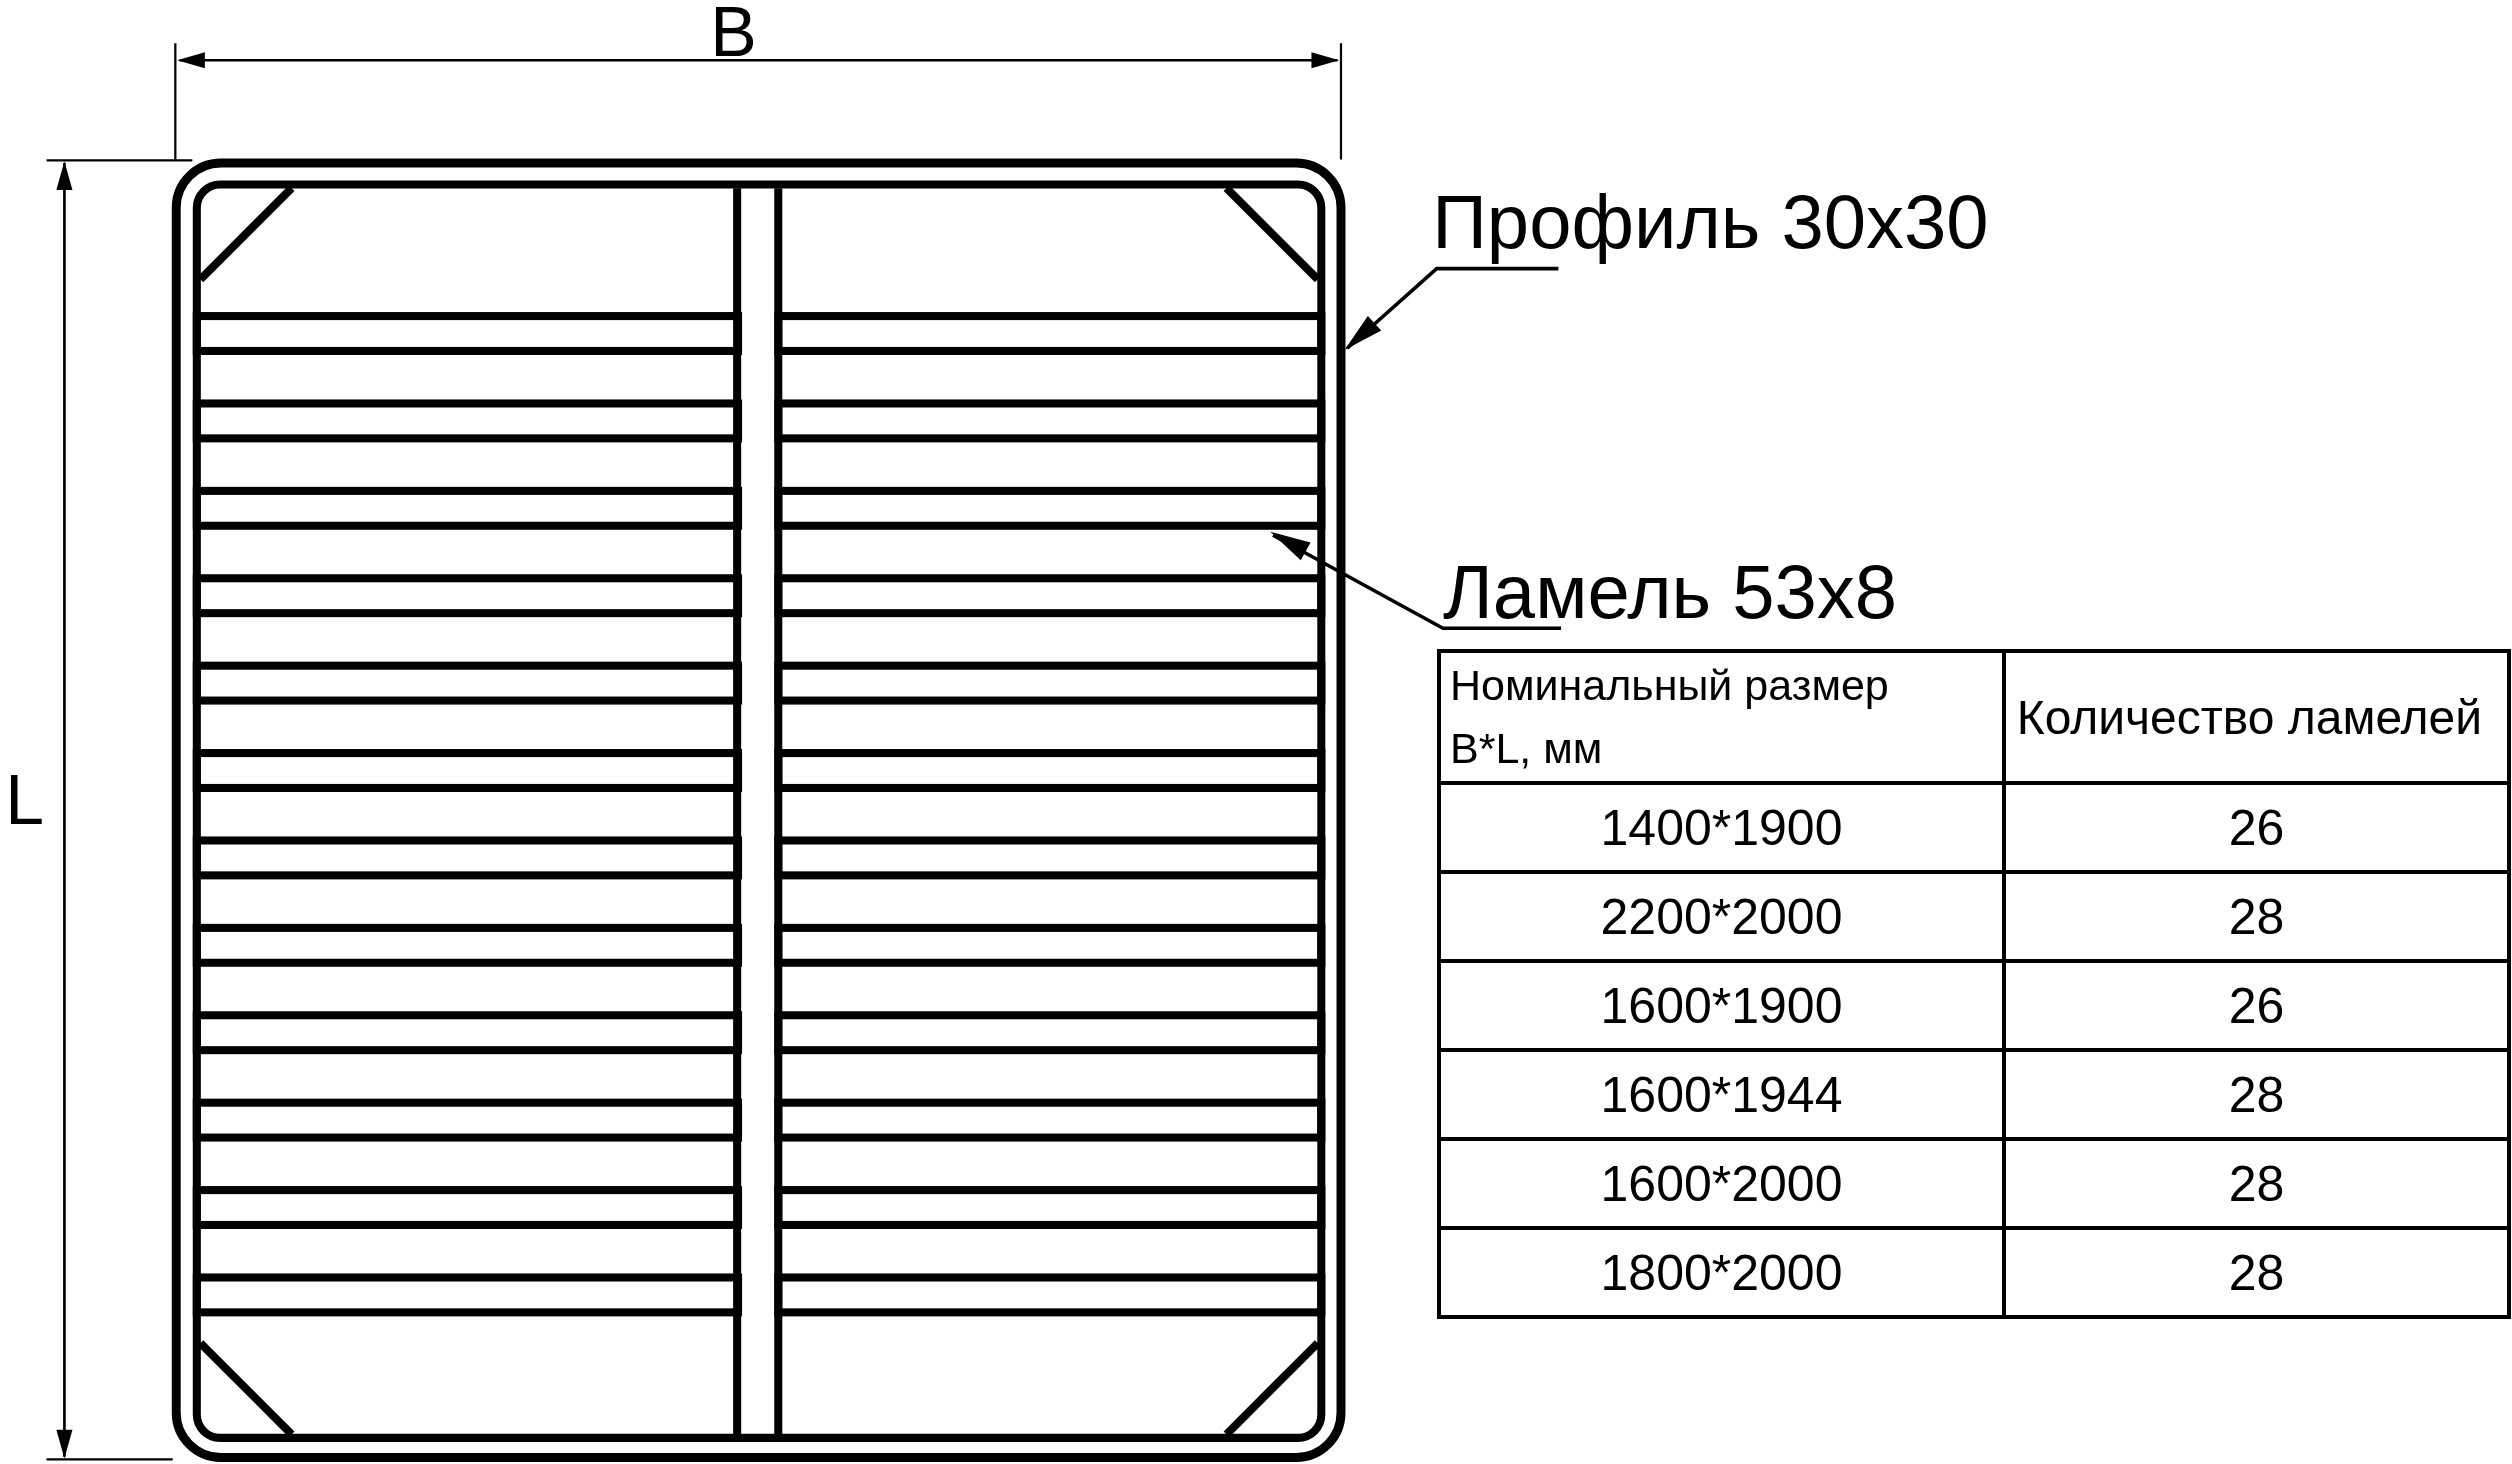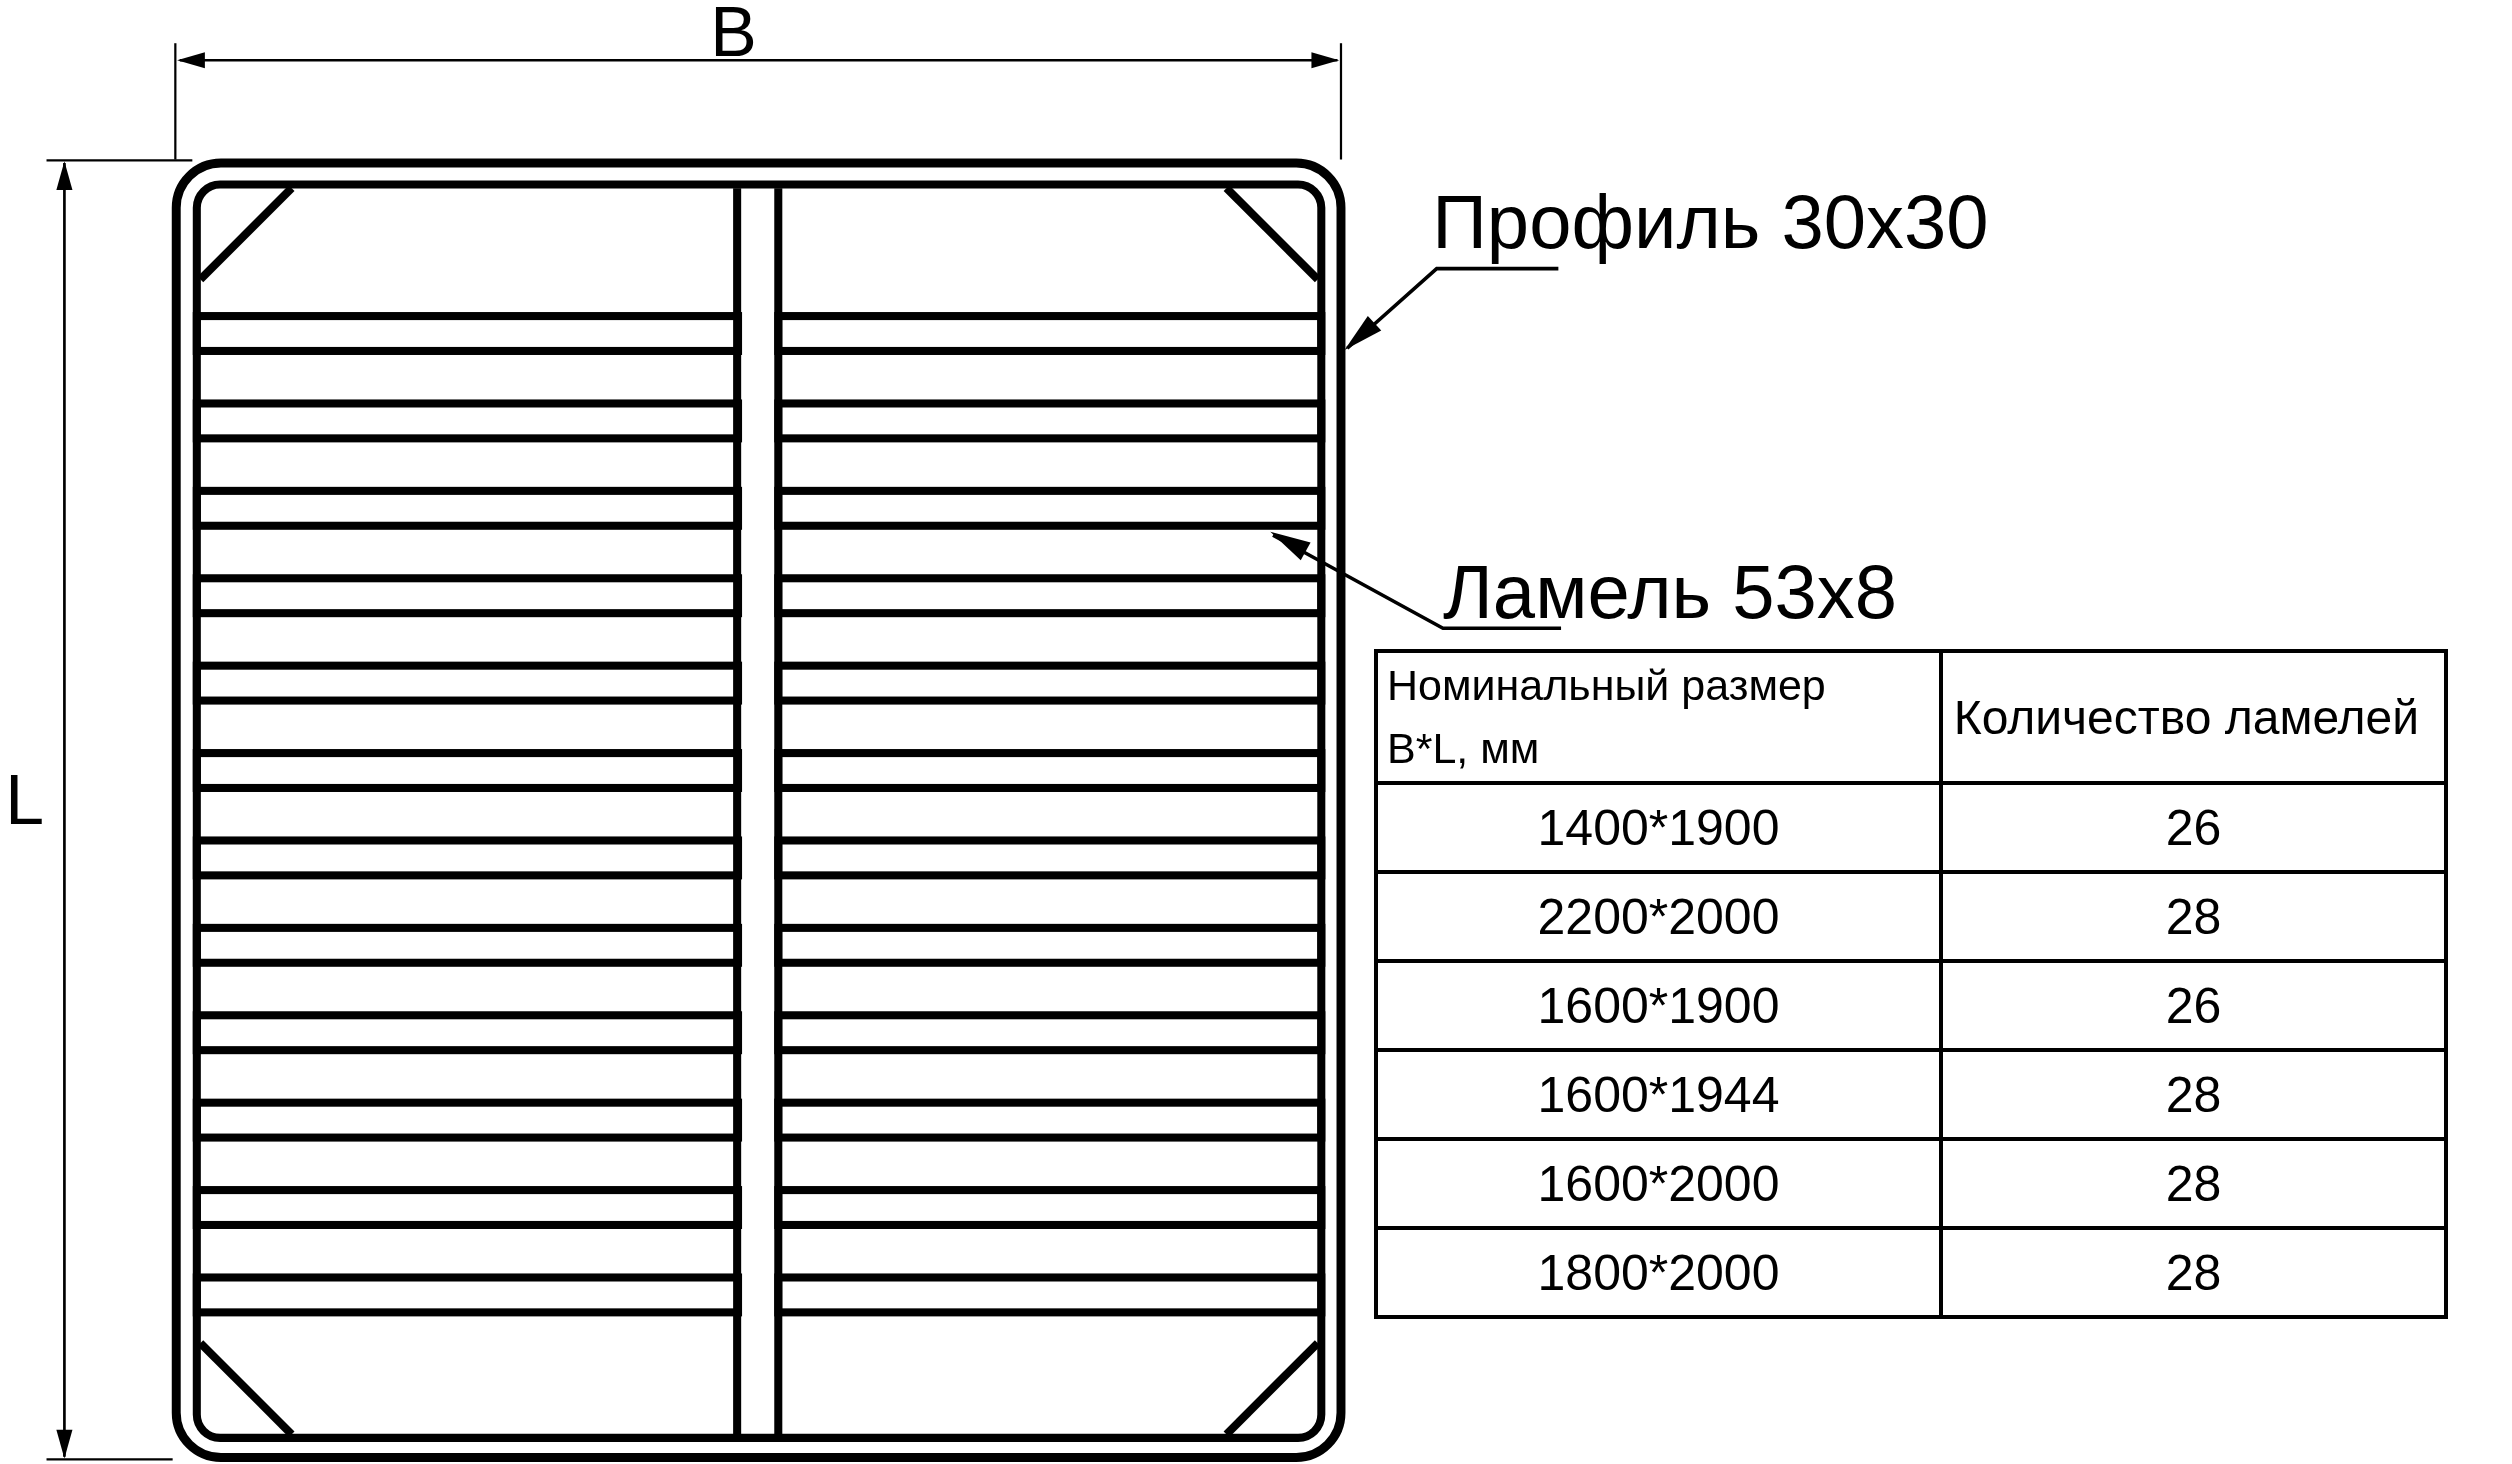--- a/index.html
+++ b/index.html
@@ -16,21 +16,21 @@
   .drawing-svg .thick { stroke-width: 10px; }
   .drawing-svg .med   { stroke-width: 9px; }
   .drawing-svg .lead  { stroke-width: 4px; }
   .drawing-svg .dim   { stroke-width: 3px; }
   .drawing-svg .ext   { stroke-width: 2.5px; }
   .drawing-svg .fillink { fill: #000000; stroke: none; }
   .drawing-svg text { fill: #000000; stroke: none; font-family: "Liberation Sans", sans-serif; }
   .dim-letter   { font-size: 78px; }
   .callout-text { font-size: 85px; }
 
-  .size-table-wrap { position: absolute; left: 1374px; top: 649px; }
+  .size-table-wrap { position: absolute; left: 1437px; top: 649px; }
   table.size-table {
     border-collapse: collapse;
     table-layout: fixed;
     width: 1070px;
     background: #ffffff;
   }
   table.size-table td {
     border: 4.5px solid #000000;
     vertical-align: middle;
     overflow: hidden;

